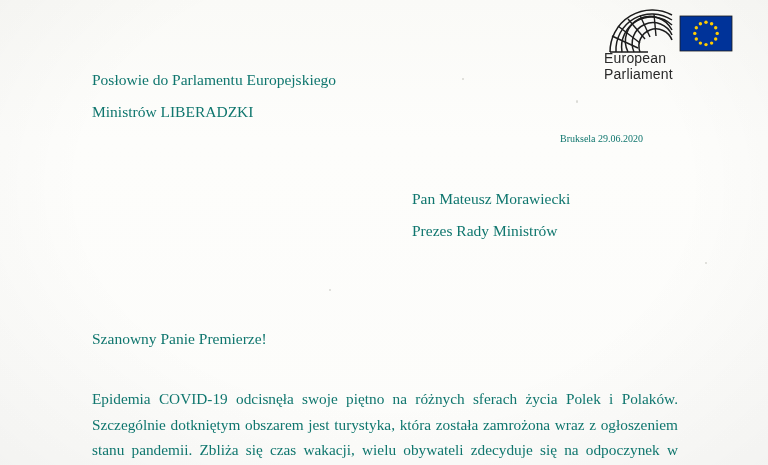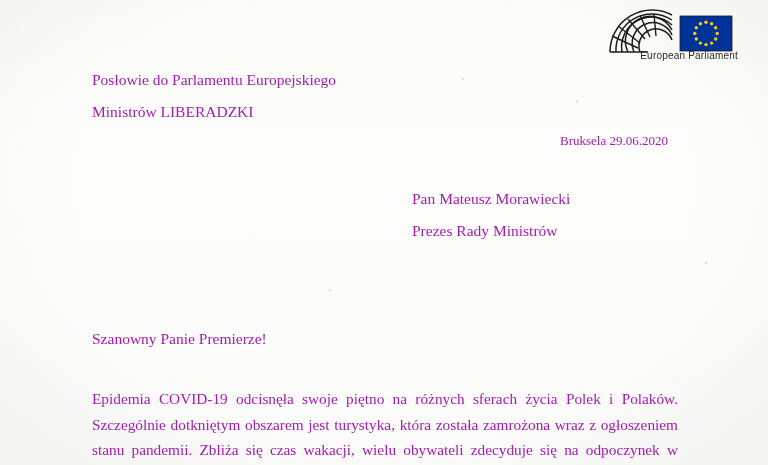--- a/index.html
+++ b/index.html
@@ -44,45 +44,45 @@
     left: 604px;
     width: 134px;
     height: 58px;
   }
   .ep-logo svg { display: block; }
   .ep-logo-caption {
     position: absolute;
     top: 50px;
     left: 604px;
     width: 134px;
-    text-align: right;
+    text-align: left;
     font-family: "Liberation Sans", sans-serif;
-    font-size: 10px;
+    font-size: 14px;
     letter-spacing: .2px;
     color: #2a2a2a;
   }
 
   
   .blk {
     position: absolute;
     font-family: "Liberation Serif", serif;
-    color: #a21caf;
+    color: #0f766e;
   }
   .sender {
     left: 92px;
     top: 64px;
     font-size: 15.5px;
     line-height: 32px;
   }
   .sender div { white-space: nowrap; }
 
   .place-date {
     left: 560px;
     top: 133px;
-    font-size: 13px;
+    font-size: 10px;
     white-space: nowrap;
   }
 
   .addressee {
     left: 412px;
     top: 183px;
     font-size: 15.5px;
     line-height: 32px;
   }
   .addressee div { white-space: nowrap; }

